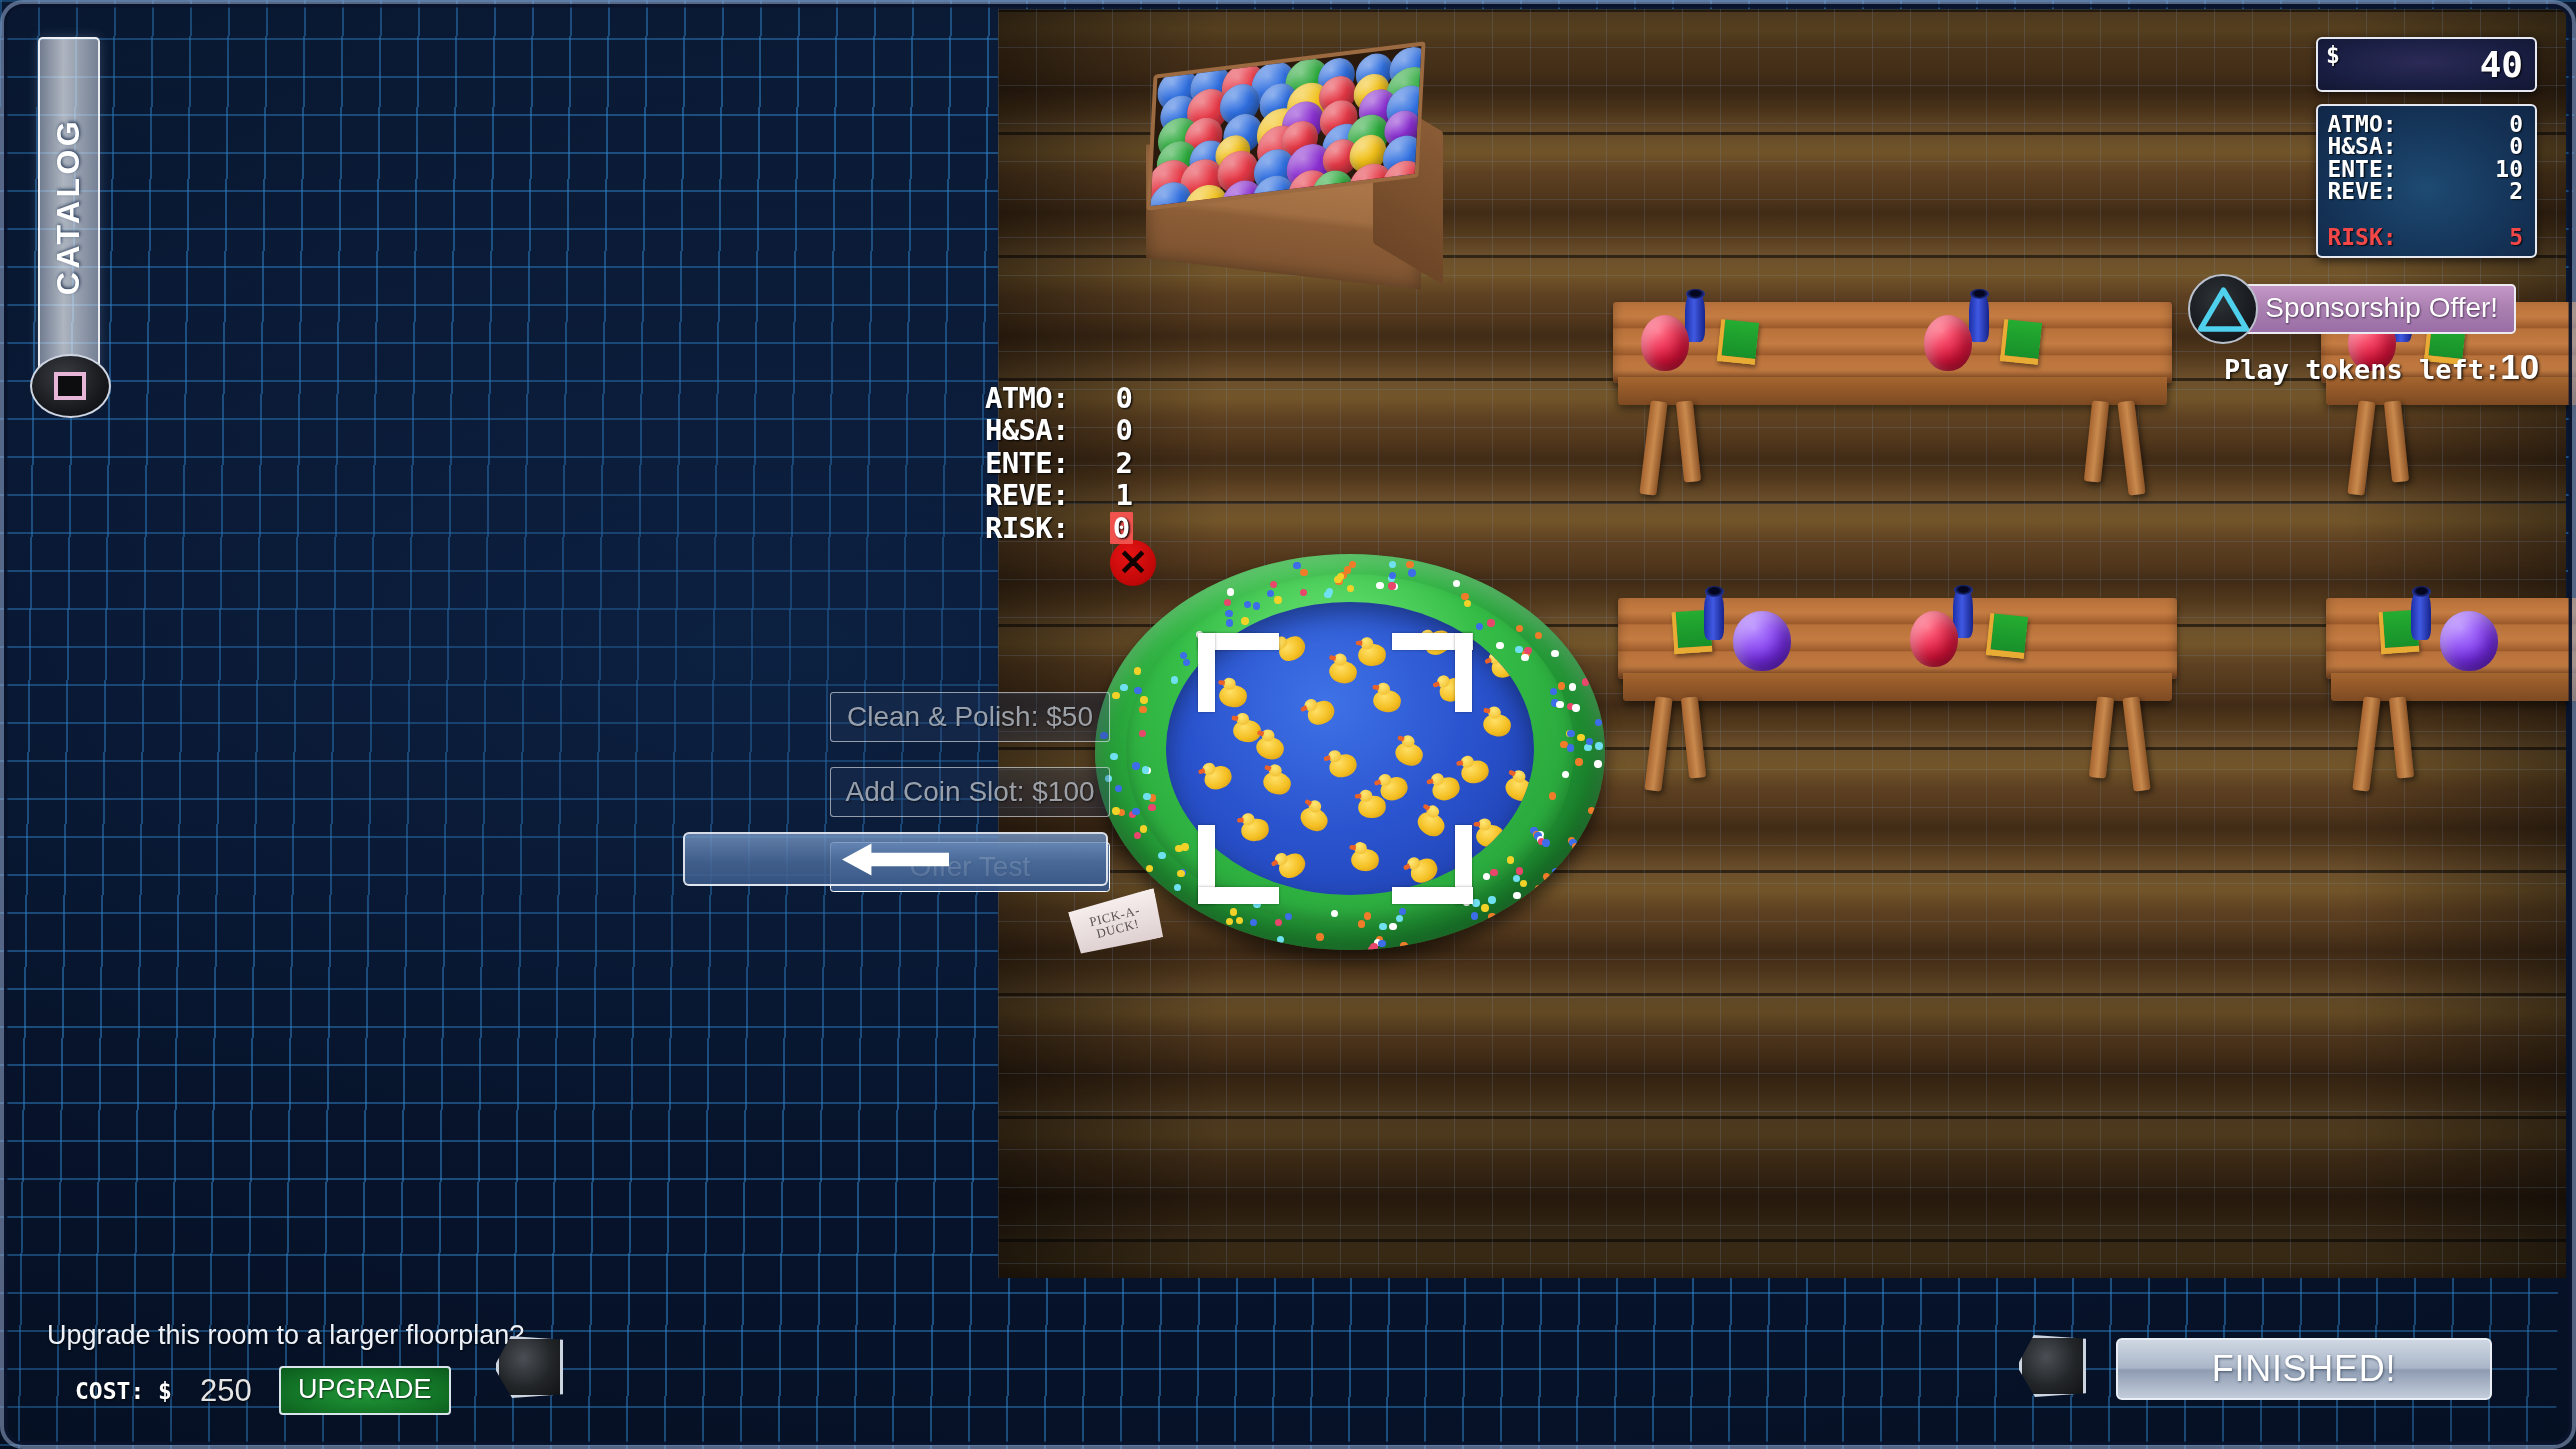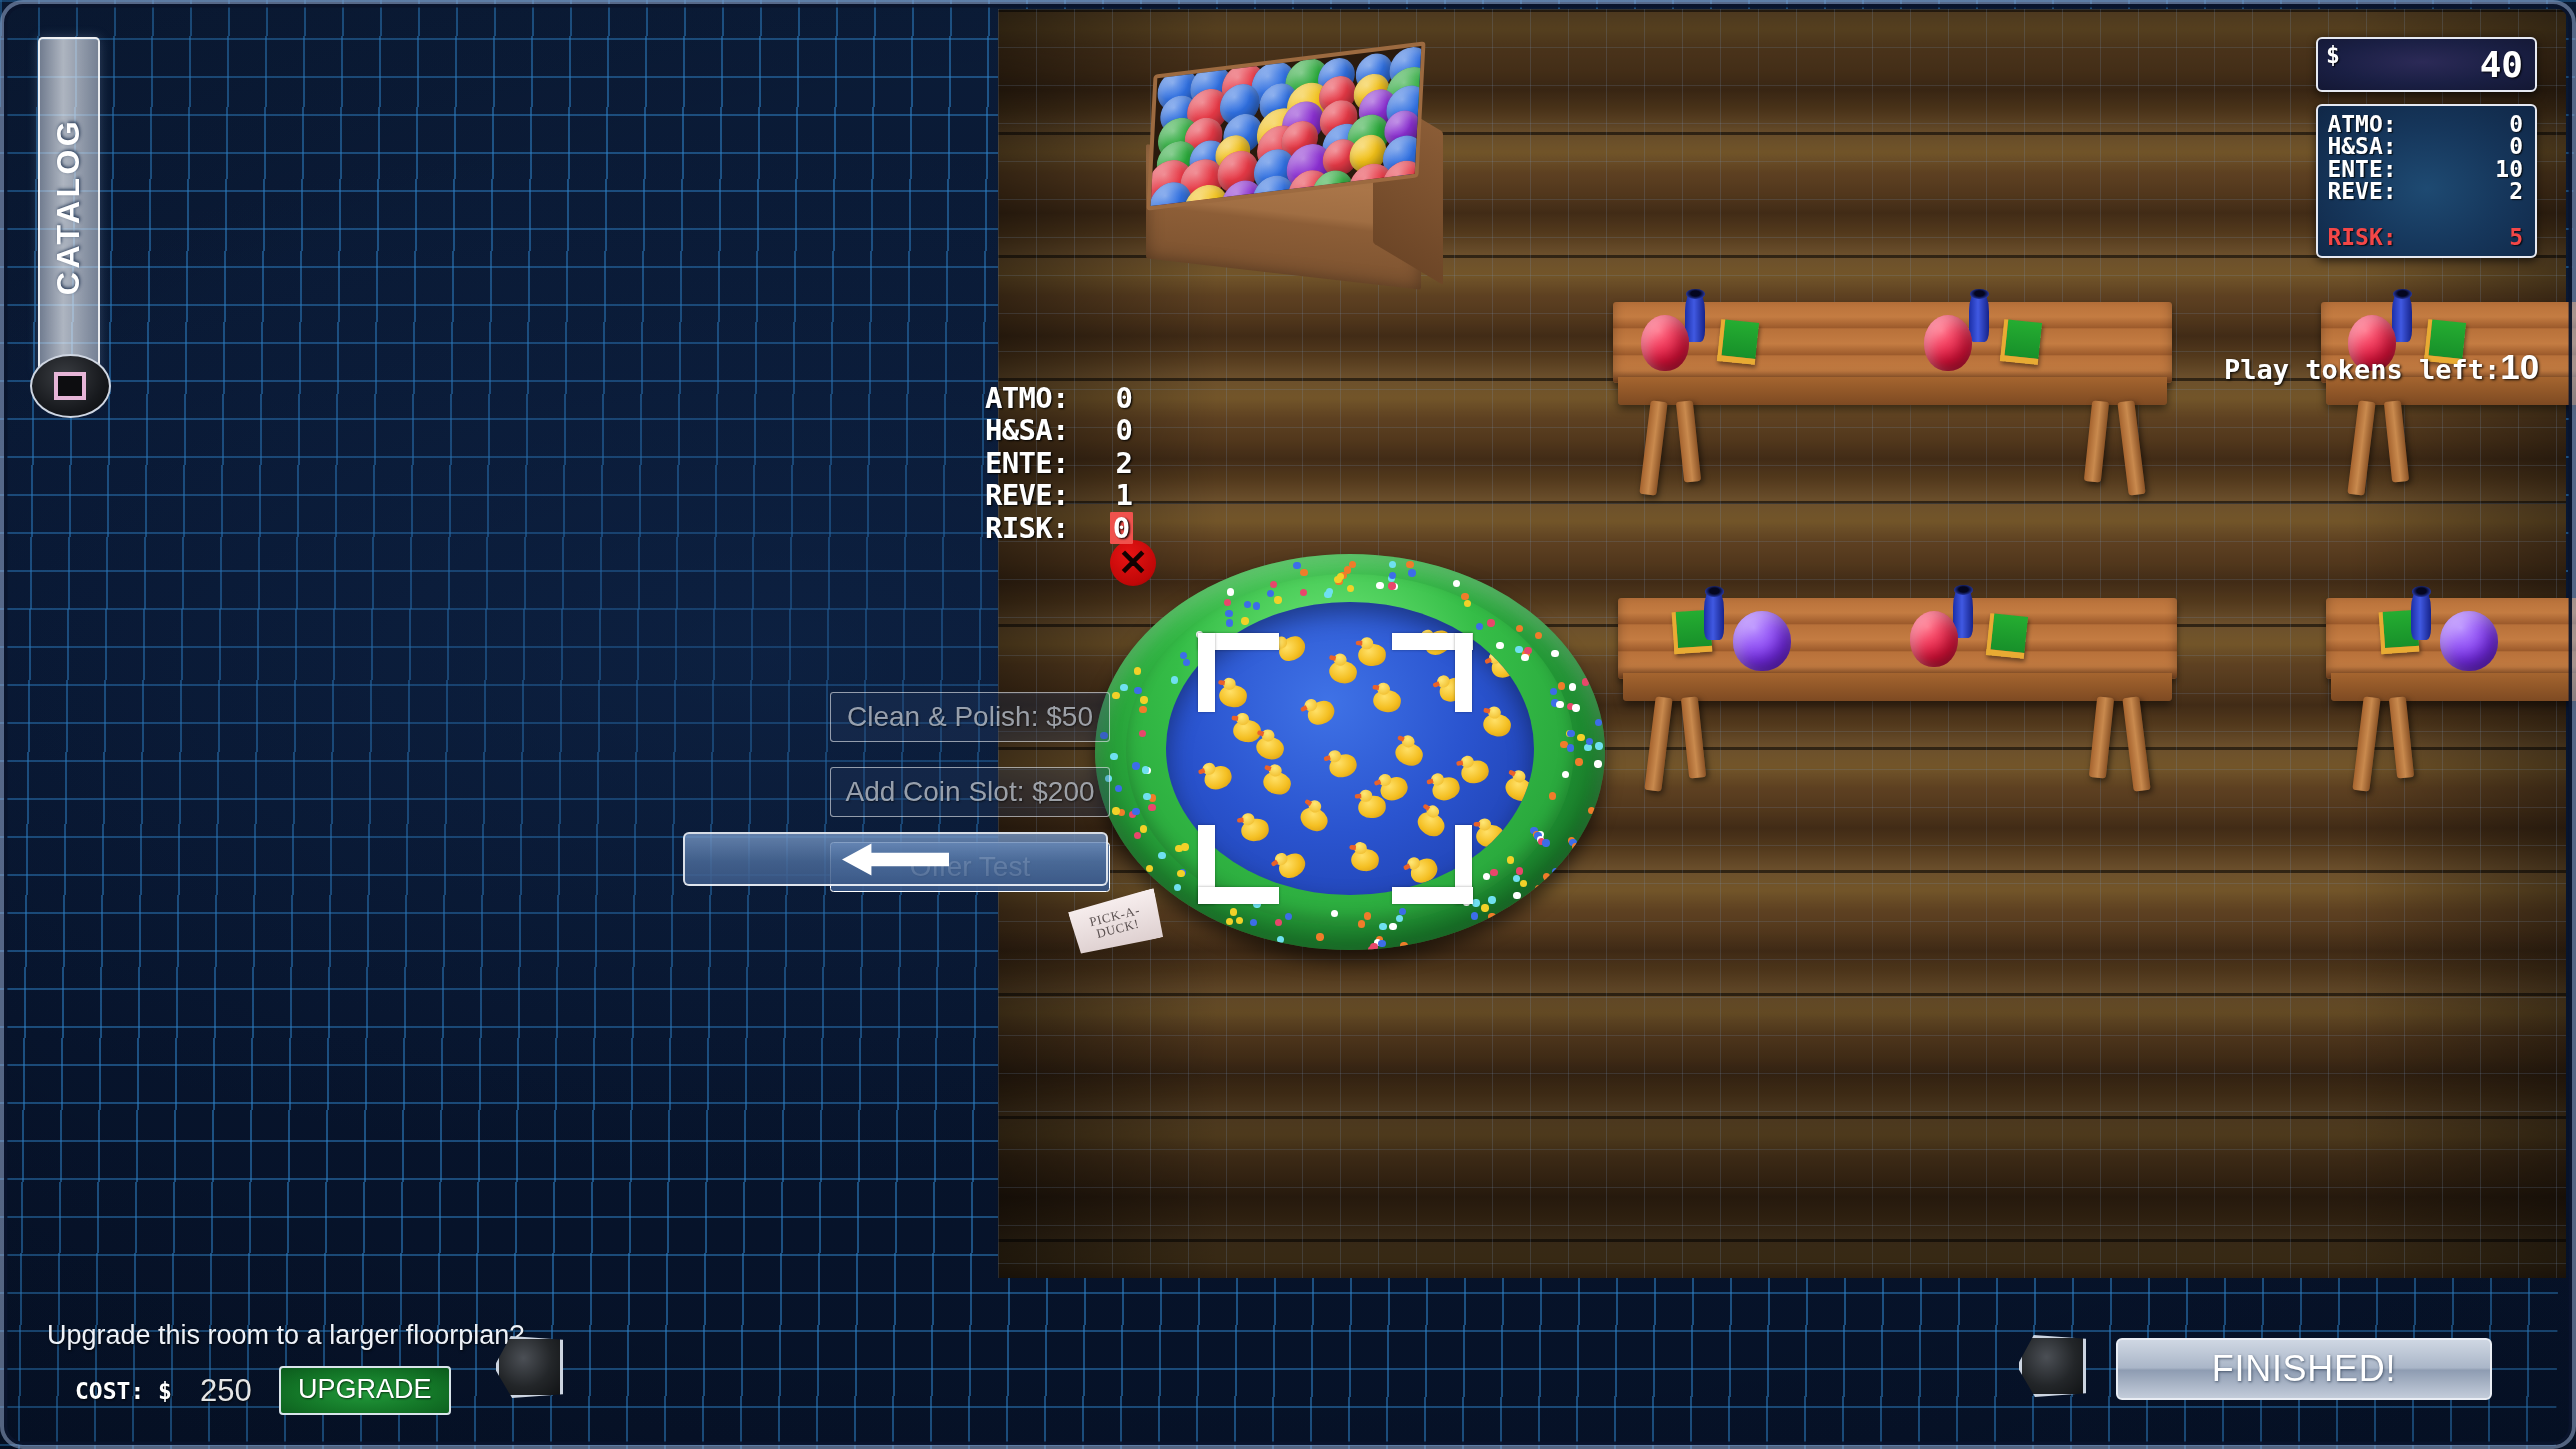--- a/index.html
+++ b/index.html
@@ -811,21 +811,21 @@
       <span class="val">1</span>
     </div>
     <div class="row risk">
       <span class="lbl">RISK:</span>
       <span class="val">0</span>
     </div>
   </div>
 
   <div id="context-menu">
     <div class="ctx-btn">Clean &amp; Polish: $50</div>
-    <div class="ctx-btn">Add Coin Slot: $200</div>
+    <div class="ctx-btn">Add Coin Slot: $100</div>
     <div class="ctx-btn enabled">Offer Test</div>
   </div>
 
   <div id="back-button">
     <svg viewBox="0 0 160 52">
       <polygon points="0,26 44,2 44,16 160,16 160,36 44,36 44,50" fill="#ffffff"></polygon>
     </svg>
   </div>
 
   <div id="catalog-tab">
@@ -856,20 +856,28 @@
     <div class="row">
       <span>REVE:</span>
       <span>2</span>
     </div>
     <div class="row risk">
       <span>RISK:</span>
       <span>5</span>
     </div>
   </div>
 
+  <div id="sponsorship">
+    <div class="tri-badge">
+      <svg viewBox="0 0 76 70">
+        <polygon points="38,6 72,64 4,64" fill="none" stroke="#4fd0ec" stroke-width="8" stroke-linejoin="round"></polygon>
+      </svg>
+    </div>
+    <div class="offer-pill">Sponsorship Offer!</div>
+  </div>
 
   <div id="play-tokens">
     <span>Play tokens left:</span><span class="val">10</span>
   </div>
 
   <div id="upgrade-panel">
     <div class="question">Upgrade this room to a larger floorplan?</div>
     <div class="cost-row">
       <span class="cost-lbl">COST: $</span>
       <span class="cost-val">250</span>

